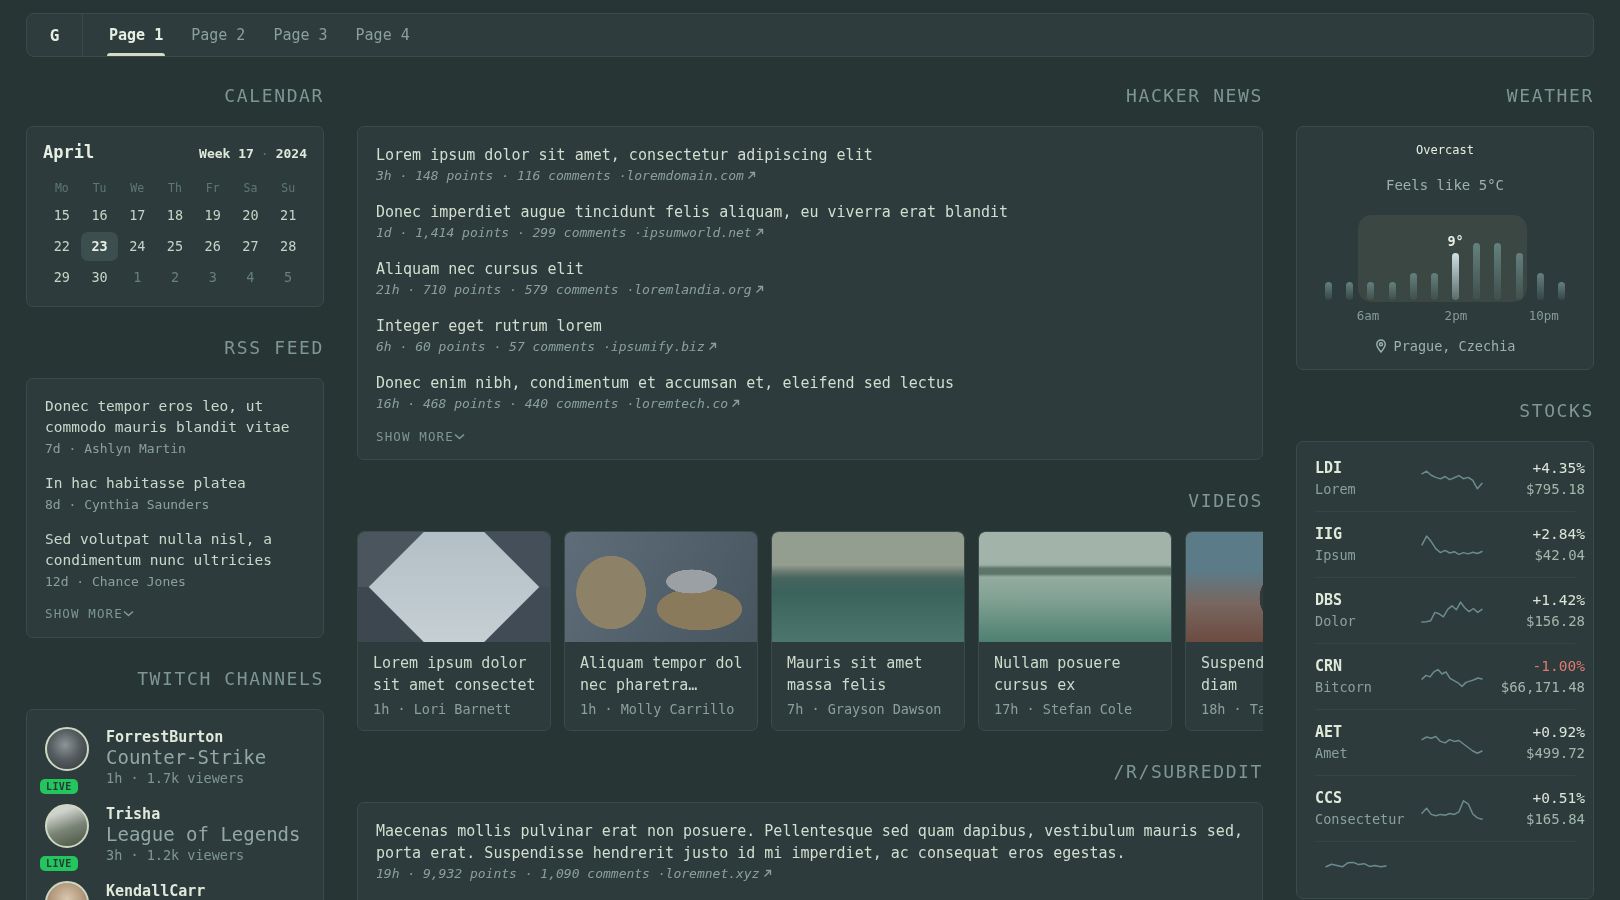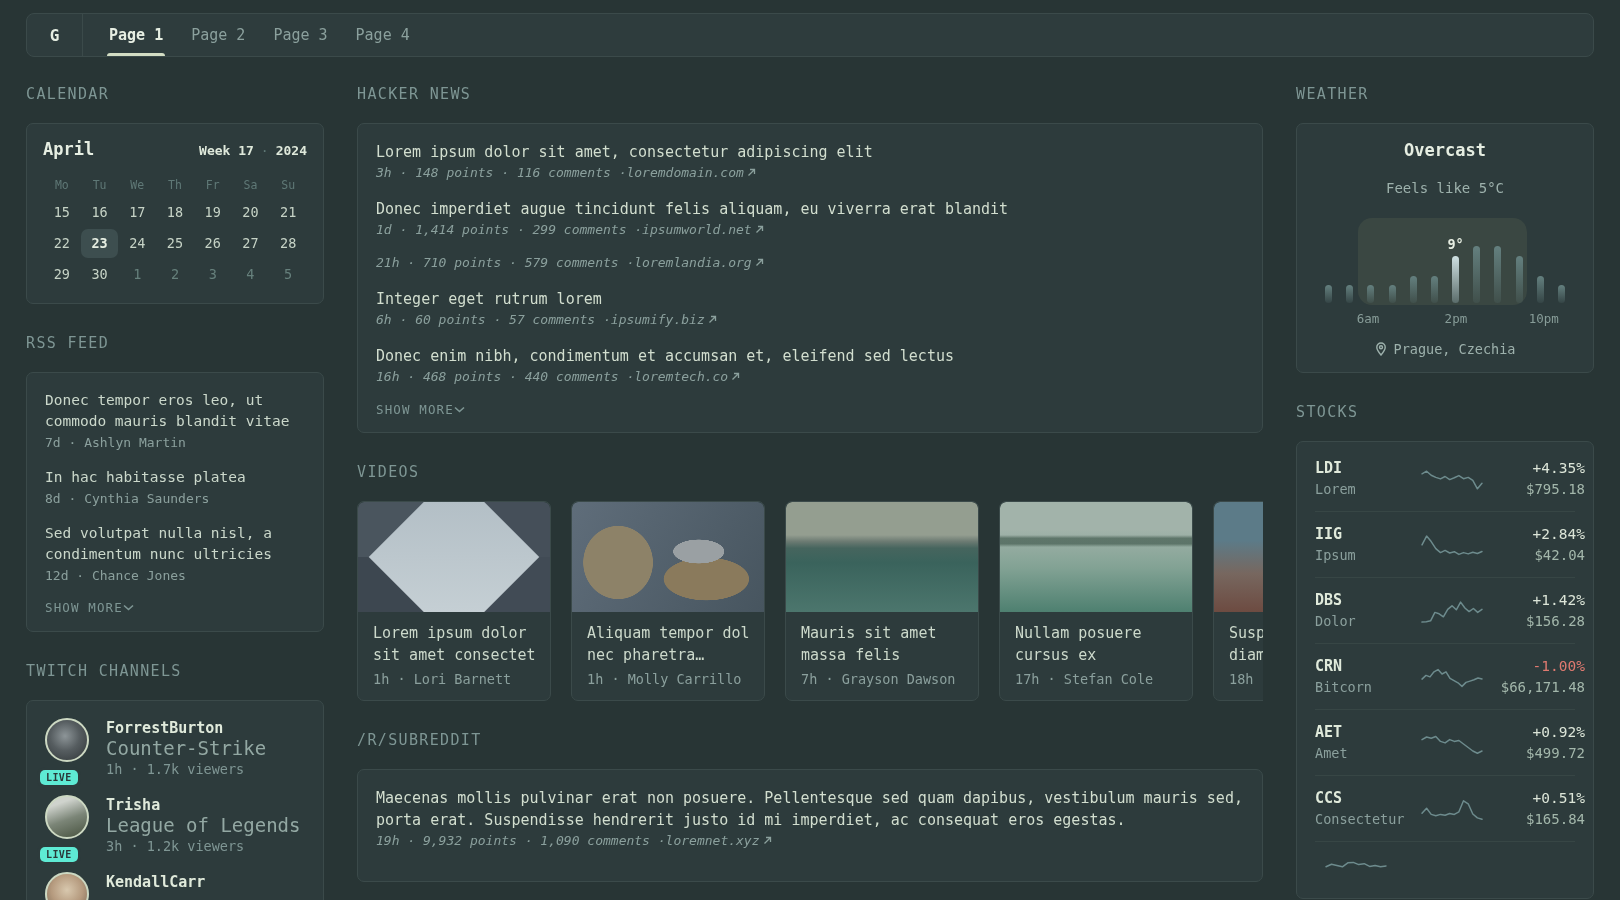--- a/index.html
+++ b/index.html
@@ -53,22 +53,22 @@
   
   .content{
     display:grid;
     grid-template-columns:298px 1fr 298px;
     gap:0 33px;
     padding:28px 26px 0;
     align-items:start;
   }
   .col{display:flex;flex-direction:column;min-width:0;}
   .widget-label{
-    color:var(--label);font-size:15px;letter-spacing:.09em;
-    margin:30px 0 20px;white-space:nowrap;
+    color:var(--label);font-size:18px;letter-spacing:.09em;
+    margin:30px 0 20px;white-space:nowrap;text-align:right;
   }
   .widget-label:first-child{margin-top:0;}
   .card{
     background:var(--card);
     border:1px solid var(--border);
     border-radius:7px;
   }
   .showmore{
     display:flex;align-items:center;gap:0;
     color:var(--label);font-size:12.5px;letter-spacing:.09em;cursor:pointer;
@@ -97,44 +97,44 @@
   
   .twitch{padding:17px 18px 16px;}
   .tw-row{display:flex;gap:15px;margin-bottom:16px;cursor:pointer;}
   .tw-avatar-wrap{position:relative;width:46px;flex:none;}
   .tw-avatar{
     width:44px;height:44px;border-radius:50%;
     border:2px solid #ccd8c2;
   }
   .tw-live{
     display:none;position:absolute;left:-5px;bottom:-6px;
-    background:#5eead4;color:#2a3738;font-size:10px;font-weight:bold;
+    background:#22c55e;color:#2a3738;font-size:10px;font-weight:bold;
     padding:2px 6px;border-radius:5px;letter-spacing:.04em;
     box-shadow:0 0 0 3px var(--card);
   }
   .tw-live.on{display:inline-block;}
   .tw-name{font-size:15px;font-weight:bold;color:#e0eadb;line-height:20px;}
   .tw-game{font-size:19px;color:#93a8a3;line-height:21px;}
   .tw-meta{font-size:13.5px;color:#7f9694;line-height:20px;}
   
   .hn{padding:17px 18px 15px;}
   .hn-item{margin-bottom:18px;}
   .hn-title{font-size:15px;line-height:22px;color:#d2decf;cursor:pointer;}
   .hn-meta{font-size:13px;color:var(--muted);margin-top:2px;display:flex;align-items:center;flex-wrap:wrap;font-style:italic;}
   .hn-domain{cursor:pointer;}
   
-  .video-row{display:flex;gap:20px;overflow:hidden;}
+  .video-row{display:flex;gap:13px;overflow:hidden;}
   .video-card{flex:0 0 194px;overflow:hidden;cursor:pointer;}
   .video-thumb{width:100%;height:110px;border-radius:6px 6px 0 0;}
   .video-body{padding:10px 15px 13px;}
   .video-title{font-size:15px;line-height:22px;color:#ccd9cb;white-space:nowrap;overflow:hidden;}
   .video-meta{font-size:13.5px;color:var(--muted);margin-top:5px;white-space:nowrap;}
   
   .wx{padding:16px 18px 15px;text-align:center;}
-  .wx-cond{font-size:17px;font-weight:700;color:var(--bright);}
+  .wx-cond{font-size:12px;font-weight:400;color:var(--bright);}
   .wx-feels{font-size:14px;color:#9db1ac;margin-top:20px;}
   .wx-chart{position:relative;height:85px;margin:22px 6px 0;}
   .wx-daylight{
     position:absolute;top:0;bottom:-2px;left:15%;width:68%;
     background:rgba(214,220,140,0.08);border-radius:14px;
   }
   .wx-bars{
     position:relative;height:100%;
     display:flex;align-items:flex-end;justify-content:space-between;
     padding:0 4px;
@@ -357,20 +357,21 @@
           <div class="hn-meta">
             <span>1d · 1,414 points · 299 comments · </span>
             <span class="hn-domain">ipsumworld.net</span>
             <svg class="ne-arrow" width="9" height="9" viewBox="0 0 9 9">
               <path d="M1.5 7.5 L7.3 1.7 M3 1.5 H7.5 V6"></path>
             </svg>
           </div>
         </div>
 
         <div class="hn-item">
+          <div class="hn-title">Aliquam nec cursus elit</div>
           <div class="hn-meta">
             <span>21h · 710 points · 579 comments · </span>
             <span class="hn-domain">loremlandia.org</span>
             <svg class="ne-arrow" width="9" height="9" viewBox="0 0 9 9">
               <path d="M1.5 7.5 L7.3 1.7 M3 1.5 H7.5 V6"></path>
             </svg>
           </div>
         </div>
 
         <div class="hn-item">

